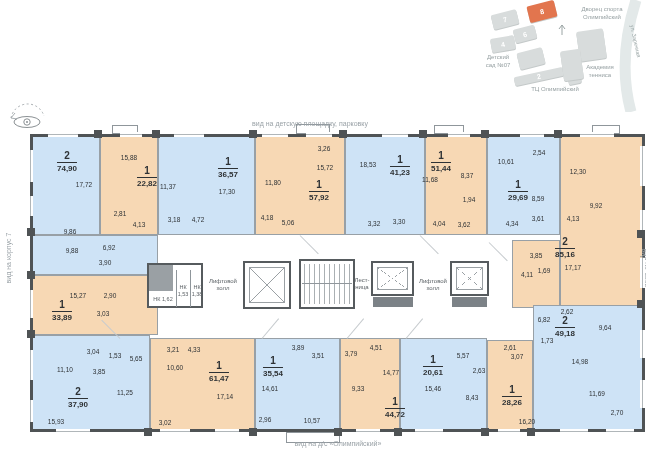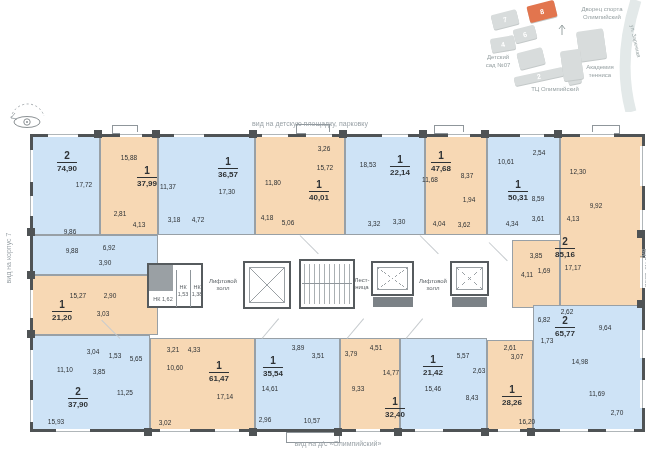--- a/index.html
+++ b/index.html
@@ -67,77 +67,77 @@
   <div class="apt orange" style="left:150px;top:338px;width:105px;height:94px"></div>
   <div class="apt blue" style="left:30px;top:335px;width:120px;height:97px"></div>
   <div class="apt orange" style="left:30px;top:275px;width:128px;height:60px"></div>
 
   <div class="hd" style="left:67px;top:162px">
       <div class="n">2</div>
       <div class="a">74,90</div>
     </div>
   <div class="hd" style="left:147px;top:177px">
       <div class="n">1</div>
-      <div class="a">37,99</div>
+      <div class="a">22,82</div>
     </div>
   <div class="hd" style="left:228px;top:168px">
       <div class="n">1</div>
       <div class="a">36,57</div>
     </div>
   <div class="hd" style="left:319px;top:191px">
       <div class="n">1</div>
-      <div class="a">40,01</div>
+      <div class="a">57,92</div>
     </div>
   <div class="hd" style="left:400px;top:166px">
       <div class="n">1</div>
-      <div class="a">22,14</div>
+      <div class="a">41,23</div>
     </div>
   <div class="hd" style="left:441px;top:162px">
       <div class="n">1</div>
-      <div class="a">47,68</div>
+      <div class="a">51,44</div>
     </div>
   <div class="hd" style="left:518px;top:191px">
       <div class="n">1</div>
-      <div class="a">50,31</div>
+      <div class="a">29,69</div>
     </div>
   <div class="hd" style="left:565px;top:248px">
       <div class="n">2</div>
       <div class="a">85,16</div>
     </div>
   <div class="hd" style="left:565px;top:327px">
       <div class="n">2</div>
-      <div class="a">65,77</div>
+      <div class="a">49,18</div>
     </div>
   <div class="hd" style="left:512px;top:396px">
       <div class="n">1</div>
       <div class="a">28,26</div>
     </div>
   <div class="hd" style="left:433px;top:366px">
       <div class="n">1</div>
-      <div class="a">21,42</div>
+      <div class="a">20,61</div>
     </div>
   <div class="hd" style="left:395px;top:408px">
       <div class="n">1</div>
-      <div class="a">32,40</div>
+      <div class="a">44,72</div>
     </div>
   <div class="hd" style="left:273px;top:367px">
       <div class="n">1</div>
       <div class="a">35,54</div>
     </div>
   <div class="hd" style="left:219px;top:372px">
       <div class="n">1</div>
       <div class="a">61,47</div>
     </div>
   <div class="hd" style="left:78px;top:398px">
       <div class="n">2</div>
       <div class="a">37,90</div>
     </div>
   <div class="hd" style="left:62px;top:311px">
       <div class="n">1</div>
-      <div class="a">21,20</div>
+      <div class="a">33,89</div>
     </div>
 
   <span class="rl" style="left:84px;top:184px">17,72</span>
   <span class="rl" style="left:70px;top:231px">9,86</span>
   <span class="rl" style="left:72px;top:250px">9,88</span>
   <span class="rl" style="left:109px;top:247px">6,92</span>
   <span class="rl" style="left:105px;top:262px">3,90</span>
 
   <span class="rl" style="left:129px;top:157px">15,88</span>
   <span class="rl" style="left:120px;top:213px">2,81</span>

